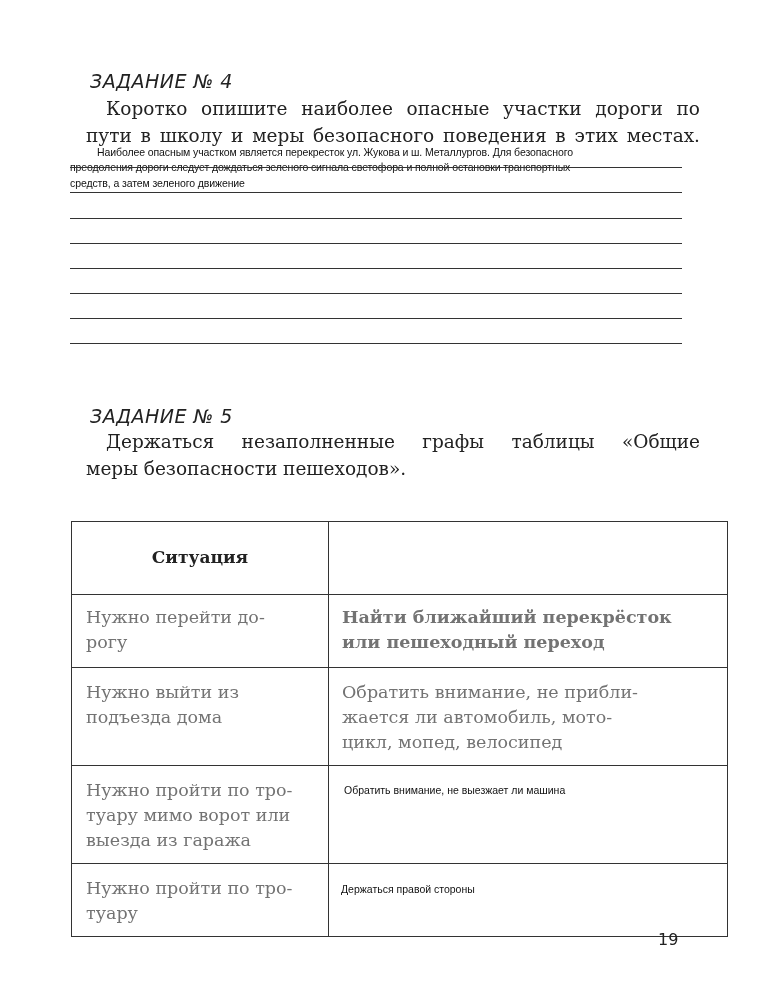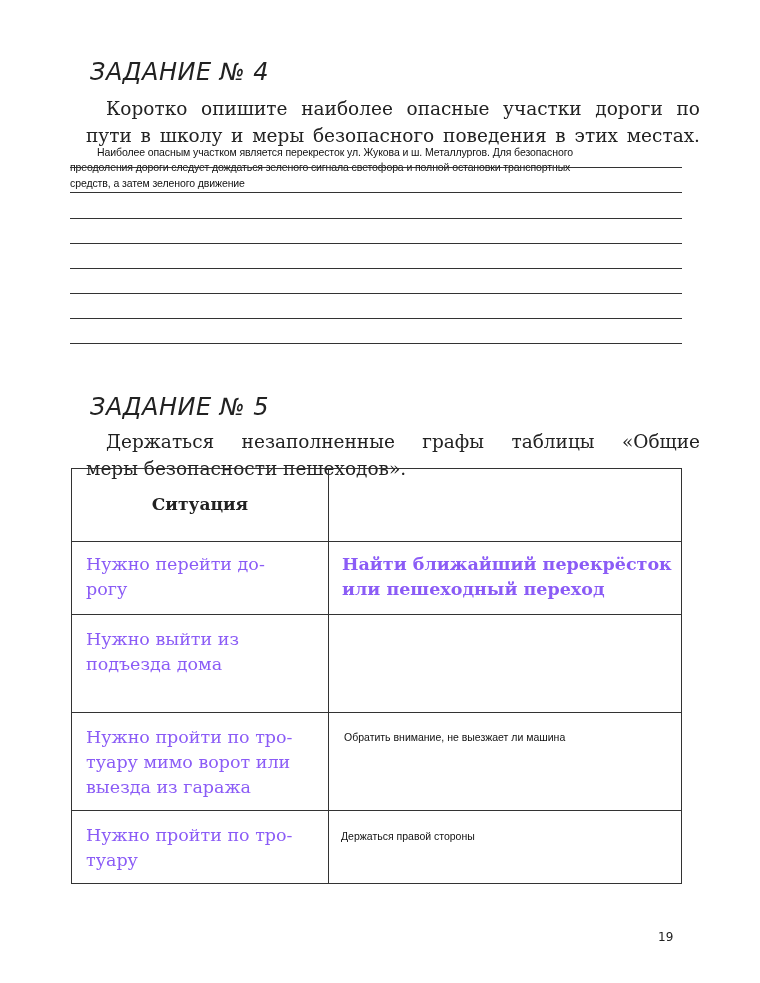--- a/index.html
+++ b/index.html
@@ -4,58 +4,58 @@
   <style>
     html, body { margin: 0; padding: 0; }
     body {
       width: 760px; height: 983px; background: #ffffff; position: relative;
       overflow: hidden; color: #1a1a1a;
       font-family: "DejaVu Serif", serif;
     }
     .task-title {
       position: absolute; left: 90px;
       font-family: "DejaVu Sans", sans-serif; font-style: italic;
-      font-size: 24px; letter-spacing: 0.5px; color: #222;
+      font-size: 19px; letter-spacing: 0.5px; color: #222; margin-top: 12px;
     }
     .prompt {
       position: absolute; left: 86px; width: 614px;
       font-family: "DejaVu Serif", serif; font-size: 18.5px; line-height: 27px;
       color: #222; text-align: justify;
     }
     .prompt .indent { display: inline-block; width: 20px; }
     .answer-line {
       position: absolute; left: 70px; width: 612px; height: 0;
       border-top: 1.3px solid #333;
     }
     .handwrite {
       position: absolute; left: 70px;
       font-family: "Liberation Sans", sans-serif; font-size: 10.5px;
       color: #111; white-space: nowrap; letter-spacing: -0.1px;
     }
     .table {
-      position: absolute; left: 71px; top: 468px; width: 611px; height: 416px;
+      position: absolute; left: 71px; top: 521px; width: 657px; height: 416px;
       border: 1.3px solid #333; box-sizing: border-box;
     }
     .vline { position: absolute; left: 256px; top: 0; bottom: 0; border-left: 1.3px solid #333; }
     .hline { position: absolute; left: 0; right: 0; border-top: 1.3px solid #333; }
     .th {
       position: absolute; font-family: "DejaVu Serif", serif; font-weight: bold;
       font-size: 17px; line-height: 26px; text-align: center; color: #222;
     }
     .td {
       position: absolute; font-family: "DejaVu Serif", serif; font-size: 17.5px;
-      line-height: 25px; color: #8b5cf6; white-space: pre-line;
+      line-height: 25px; color: #737373; white-space: pre-line;
     }
     .td-answer {
       position: absolute; font-family: "Liberation Sans", sans-serif; font-size: 10.5px;
       color: #111; white-space: nowrap;
     }
     .page-number {
       position: absolute; left: 658px; top: 930px;
-      font-family: "DejaVu Sans", sans-serif; font-size: 12px; color: #222;
+      font-family: "DejaVu Sans", sans-serif; font-size: 16px; color: #222;
     }
   </style>
 </head>
 <body>
 
 <div class="task-title" style="top:58px;">ЗАДАНИЕ № 4</div>
 
 <div class="prompt" style="top:95px; text-align-last: justify;"><span class="indent"></span><span>Коротко опишите наиболее опасные участки дороги по</span></div>
 <div class="prompt" style="top:122px; text-align-last: justify;">пути в школу и меры безопасного поведения в этих местах.</div>
 
@@ -88,20 +88,23 @@
   <div class="th" style="left:257px; width:352px; top:9px;">
   </div>
 
   <div class="td" style="left:14px; top:83px; width:235px;">Нужно перейти до-
 рогу</div>
   <div class="td" style="left:270px; top:83px; width:335px;font-weight:bold;">Найти ближайший перекрёсток
 или пешеходный переход</div>
 
   <div class="td" style="left:14px; top:158px; width:235px;">Нужно выйти из
 подъезда дома</div>
+  <div class="td" style="left:270px; top:158px; width:335px;">Обратить внимание, не прибли-
+жается ли автомобиль, мото-
+цикл, мопед, велосипед</div>
 
   <div class="td" style="left:14px; top:256px; width:235px;">Нужно пройти по тро-
 туару мимо ворот или
 выезда из гаража</div>
   <div class="td-answer" style="left:272px; top:262px;text-align:right;">Обратить внимание, не выезжает ли машина</div>
 
   <div class="td" style="left:14px; top:354px; width:235px;">Нужно пройти по тро-
 туару</div>
   <div class="td-answer" style="left:269px; top:361px;">Держаться правой стороны</div>
 </div>

